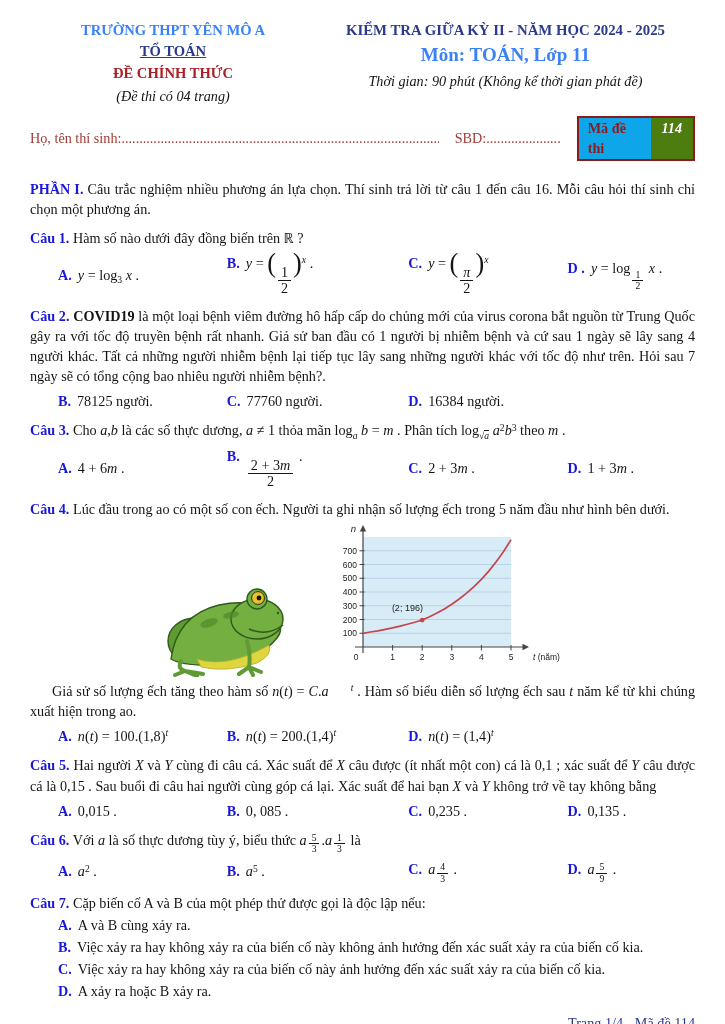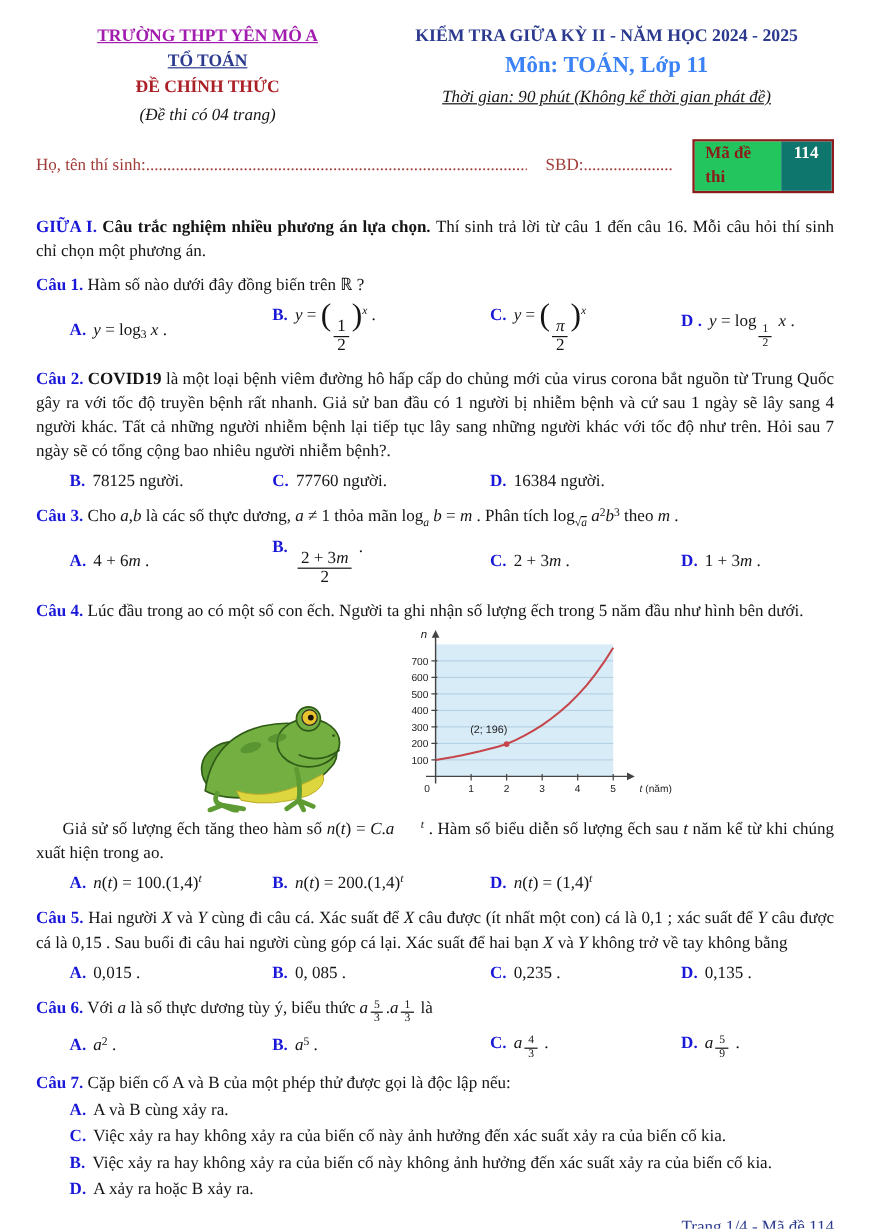--- a/index.html
+++ b/index.html
@@ -3,40 +3,40 @@
 <meta charset="utf-8">
 <style>
   html,body{margin:0;padding:0;background:#ffffff;}
   body{width:725px;height:1024px;overflow:hidden;font-family:"Liberation Serif",serif;font-size:14.2px;color:#141414;line-height:1.42;}
   .page{padding:20px 30px 10px 30px;}
 
   
   .header{display:flex;}
   .h-left{width:43%;text-align:center;}
   .h-right{width:57%;text-align:center;}
-  .school{font-weight:bold;color:#a21caf;font-size:14.6px;text-decoration:underline;}
+  .school{font-weight:bold;color:#3b82f6;font-size:14.6px;}
   .dept{font-weight:bold;color:#2b3a8e;text-decoration:underline;font-size:14.6px;}
   .official{font-weight:bold;color:#ab2026;font-size:14.6px;margin-top:2px;text-align:center;}
   .pages-note{font-style:italic;margin-top:2px;}
   .extitle{font-weight:bold;color:#2b3a8e;font-size:14.8px;}
   .subject{font-weight:bold;color:#3b82f6;font-size:19px;margin-top:1px;}
-  .duration{font-style:italic;margin-top:2px;text-decoration:underline;}
+  .duration{font-style:italic;margin-top:2px;}
 
   
   .name-row{display:flex;align-items:center;margin-top:10px;color:#a03c38;}
   .nr-name{flex:1 1 auto;min-width:0;white-space:nowrap;overflow:hidden;}
   .nr-sbd{white-space:nowrap;margin-left:16px;}
   .code-box{display:inline-flex;align-items:stretch;border:2px solid #8e1b1b;margin-left:16px;font-weight:bold;}
-  .code-label{color:#8e1b1b;padding:0 9px;background:#22c55e;}
-  .code-value{background:#0f766e;color:#fff;padding:0 11px;}
+  .code-label{color:#8e1b1b;padding:0 9px;background:#0ea5e9;}
+  .code-value{background:#4d7c0f;color:#fff;padding:0 11px;font-style:italic;}
 
   
   .part-intro{margin:18px 0 6px 0;text-align:justify;}
   .part-label{color:#1a18d8;font-weight:bold;}
-  .part-bold{font-weight:bold;margin-top:38px;}
+  .part-bold{font-weight:normal;margin-top:38px;}
 
   
   .question{margin-top:9px;}
   .stem{text-align:justify;}
   .qlabel{color:#1a18d8;font-weight:bold;}
   .opt-row{display:grid;grid-template-columns:26.5% 28.5% 25% 20%;margin:5px 0 2px 28px;align-items:center;}
   .opt-block{margin-left:28px;}
   .opt-block .opt{margin-top:2px;text-align:justify;}
   .optletter{color:#1a18d8;font-weight:bold;margin-right:6px;}
   .mb{font-weight:bold;}
@@ -81,21 +81,21 @@
   <div class="name-row">
     <span class="nr-name"><span>Họ, tên thí sinh:</span><span class="dots">..............................................................................................</span></span>
     <span class="nr-sbd"><span>SBD:</span><span class="dots">.....................</span></span>
     <span class="code-box">
       <span class="code-label">Mã đề thi</span>
       <span class="code-value">114</span>
     </span>
   </div>
 
   <p class="part-intro">
-    <span class="part-label">GIỮA I.</span><span class="part-bold"> Câu trắc nghiệm nhiều phương án lựa chọn. </span><span>Thí sinh trả lời từ câu 1 đến câu 16. Mỗi câu hỏi thí sinh chỉ chọn một phương án.</span>
+    <span class="part-label">PHẦN I.</span><span class="part-bold"> Câu trắc nghiệm nhiều phương án lựa chọn. </span><span>Thí sinh trả lời từ câu 1 đến câu 16. Mỗi câu hỏi thí sinh chỉ chọn một phương án.</span>
   </p>
 
   <div id="questions">
       <div class="question">
         <div class="stem"><span class="qlabel">Câu 1.</span><span> Hàm số nào dưới đây đồng biến trên ℝ ?</span></div>
         <div class="opt-row">
           <div class="opt"><span class="optletter">A.</span><span class="mv">y</span><span> = log</span><span class="msub"><span>3</span></span><span> </span><span class="mv">x</span><span> .</span></div>
           <div class="opt"><span class="optletter">B.</span><span class="mv">y</span><span> = </span><span><span class="mparen">(</span><span class="mfrac">
                 <span class="num"><span>1</span></span>
                 <span class="den"><span>2</span></span>
@@ -188,21 +188,21 @@
             <text x="188" y="135" text-anchor="middle" font-size="8.5" font-family="Liberation Sans, sans-serif" fill="#222">5</text>
             <text x="33" y="7" text-anchor="end" font-style="italic" font-size="9.5" font-family="Liberation Sans, sans-serif" fill="#222">n</text>
             <text x="210" y="135" font-size="8.5" font-family="Liberation Sans, sans-serif" fill="#222"><tspan font-style="italic">t</tspan><tspan> (năm)</tspan></text>
             <polyline points="40.0,108.3 47.4,107.0 54.8,105.8 62.2,104.3 69.6,102.8 77.0,101.1 84.4,99.2 91.8,97.3 99.2,95.0 106.6,91.8 114.0,88.0 121.4,83.9 128.8,79.2 136.2,74.0 143.6,68.2 151.0,61.6 158.4,54.3 165.8,46.1 173.2,36.8 180.6,26.4 188.0,14.8" fill="none" stroke="#c5454b" stroke-width="1.7"></polyline>
             <circle cx="99.2" cy="95.05" r="2.4" fill="#c5454b"></circle>
             <text x="84.4" y="85.975" text-anchor="middle" font-size="9" font-family="Liberation Sans, sans-serif" fill="#222">(2; 196)</text>
           </svg>
 </div>
         <div class="post"><span>Giả sử số lượng ếch tăng theo hàm số </span><span class="mv">n</span><span>(</span><span class="mv">t</span><span>) = </span><span class="mv">C</span><span>.</span><span class="mv">a</span><span class="msup"><span class="mv">t</span></span><span> . Hàm số biểu diễn số lượng ếch sau </span><span class="mv">t</span><span> năm kể từ khi chúng xuất hiện trong ao.</span></div>
         <div class="opt-row">
-          <div class="opt"><span class="optletter">A.</span><span class="mv">n</span><span>(</span><span class="mv">t</span><span>) = 100.(1,4)</span><span class="msup"><span class="mv">t</span></span></div>
+          <div class="opt"><span class="optletter">A.</span><span class="mv">n</span><span>(</span><span class="mv">t</span><span>) = 100.(1,8)</span><span class="msup"><span class="mv">t</span></span></div>
           <div class="opt"><span class="optletter">B.</span><span class="mv">n</span><span>(</span><span class="mv">t</span><span>) = 200.(1,4)</span><span class="msup"><span class="mv">t</span></span></div>
           <div class="opt"><span class="optletter">D.</span><span class="mv">n</span><span>(</span><span class="mv">t</span><span>) = (1,4)</span><span class="msup"><span class="mv">t</span></span></div>
         </div>
       </div>
       <div class="question">
         <div class="stem"><span class="qlabel">Câu 5.</span><span>  Hai người </span><span class="mv">X</span><span> và </span><span class="mv">Y</span><span> cùng đi câu cá. Xác suất để </span><span class="mv">X</span><span> câu được (ít nhất một con) cá là 0,1 ; xác suất để </span><span class="mv">Y</span><span> câu được cá là 0,15 . Sau buổi đi câu hai người cùng góp cá lại. Xác suất để hai bạn </span><span class="mv">X</span><span> và </span><span class="mv">Y</span><span> không trở về tay không bằng</span></div>
         <div class="opt-row">
           <div class="opt"><span class="optletter">A.</span><span>0,015 .</span></div>
           <div class="opt"><span class="optletter">B.</span><span>0, 085 .</span></div>
           <div class="opt"><span class="optletter">C.</span><span>0,235 .</span></div>
@@ -227,21 +227,21 @@
           <div class="opt"><span class="optletter">D.</span><span class="mv">a</span><span class="msup"><span class="mfrac">
                 <span class="num"><span>5</span></span>
                 <span class="den"><span>9</span></span>
               </span></span><span> .</span></div>
         </div>
       </div>
       <div class="question">
         <div class="stem"><span class="qlabel">Câu 7.</span><span> Cặp biến cố A và B của một phép thử được gọi là độc lập nếu:</span></div>
         <div class="opt-block">
           <div class="opt"><span class="optletter">A.</span><span>A và B cùng xảy ra.</span></div>
+          <div class="opt"><span class="optletter">B.</span><span>Việc xảy ra hay không xảy ra của biến cố này không ảnh hưởng đến xác suất xảy ra của biến cố kia.</span></div>
           <div class="opt"><span class="optletter">C.</span><span>Việc xảy ra hay không xảy ra của biến cố này ảnh hưởng đến xác suất xảy ra của biến cố kia.</span></div>
-          <div class="opt"><span class="optletter">B.</span><span>Việc xảy ra hay không xảy ra của biến cố này không ảnh hưởng đến xác suất xảy ra của biến cố kia.</span></div>
           <div class="opt"><span class="optletter">D.</span><span>A xảy ra hoặc B xảy ra.</span></div>
         </div>
       </div>
     </div>
 
   <div class="footer">Trang 1/4 - Mã đề 114</div>
 </div>
 
 </body></html>

